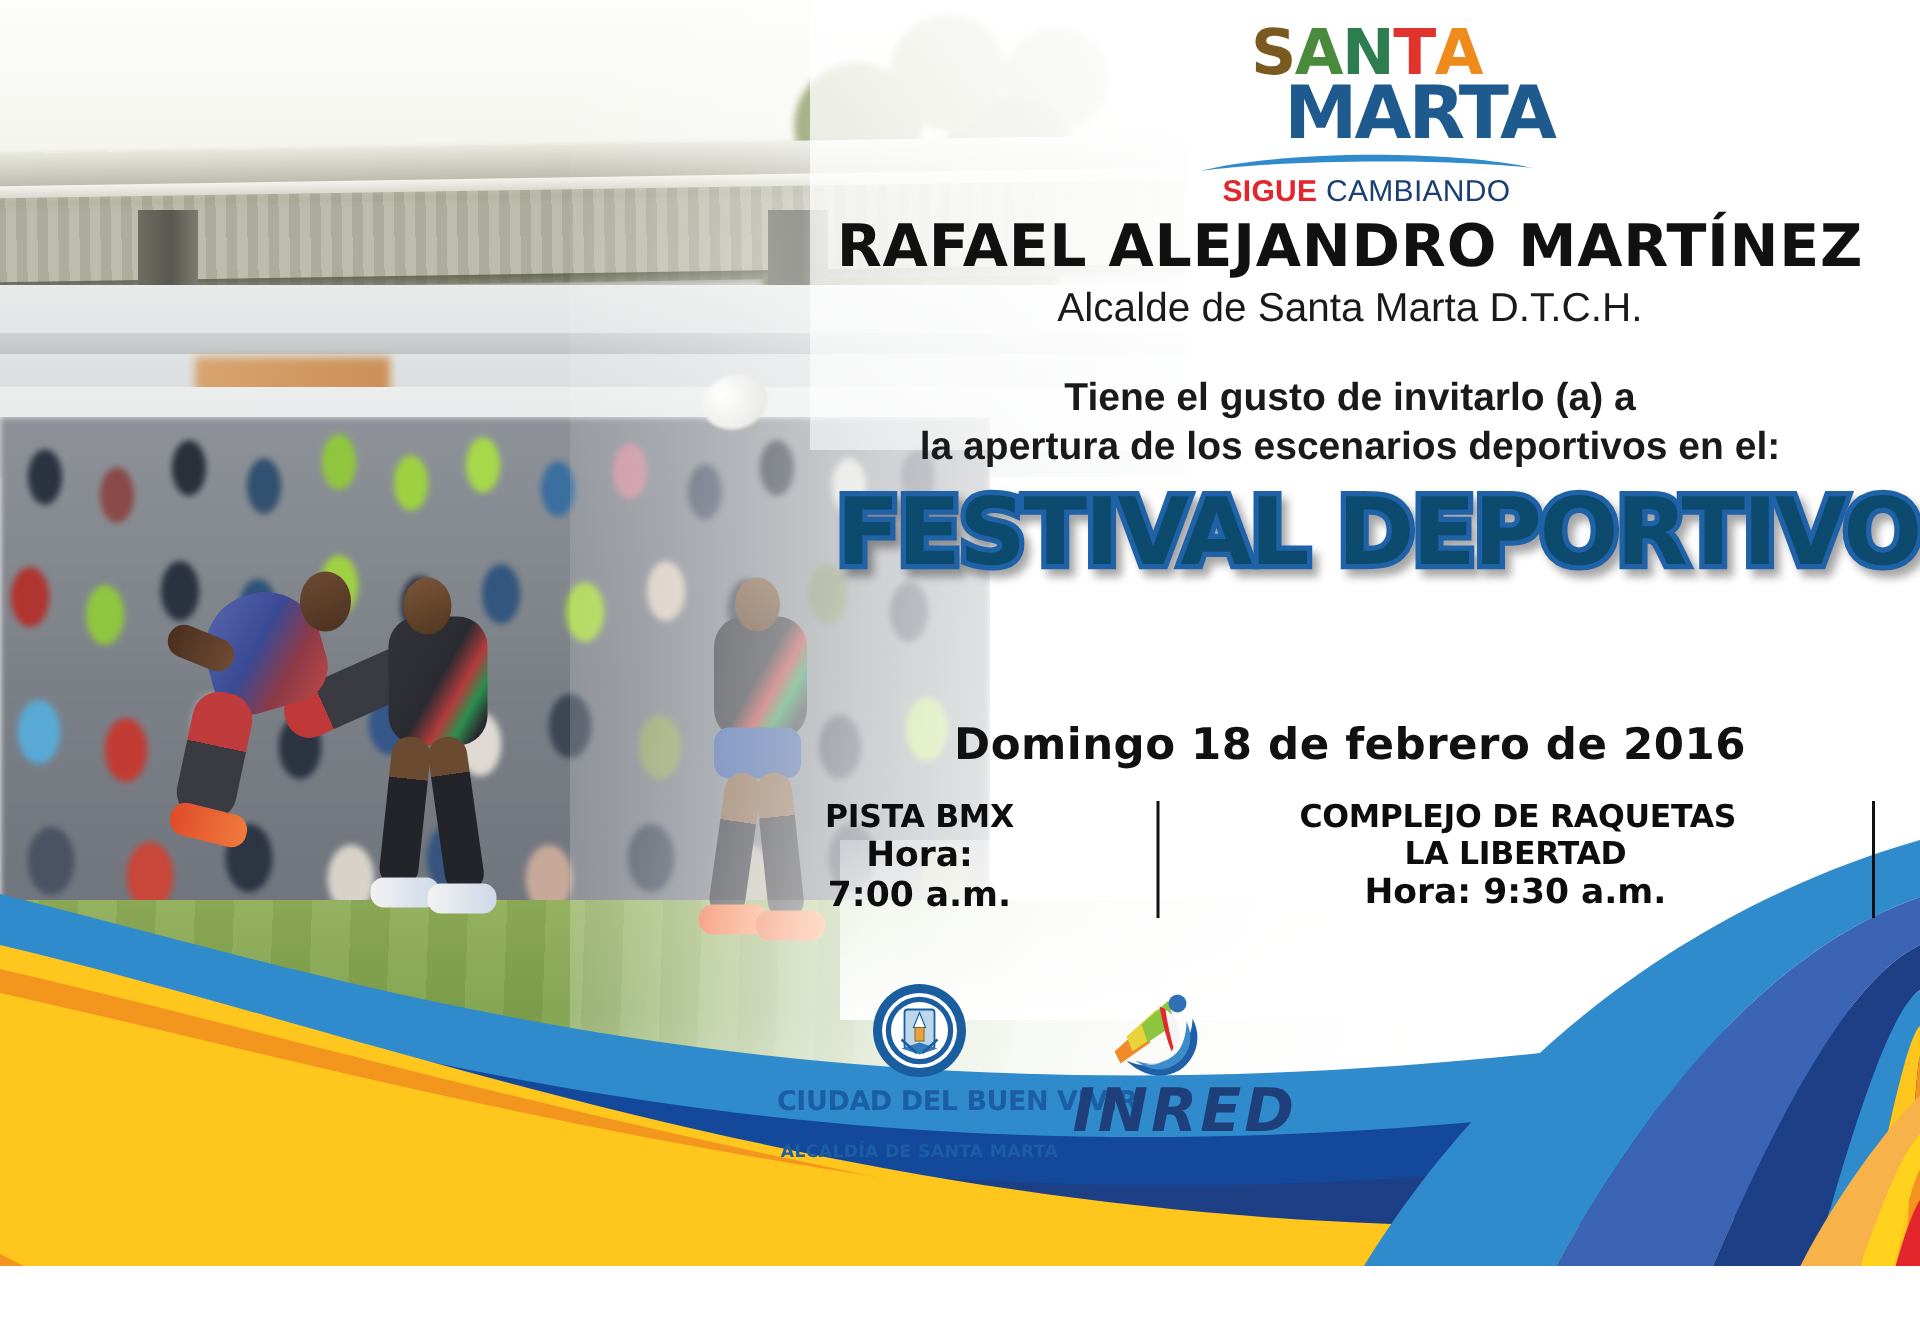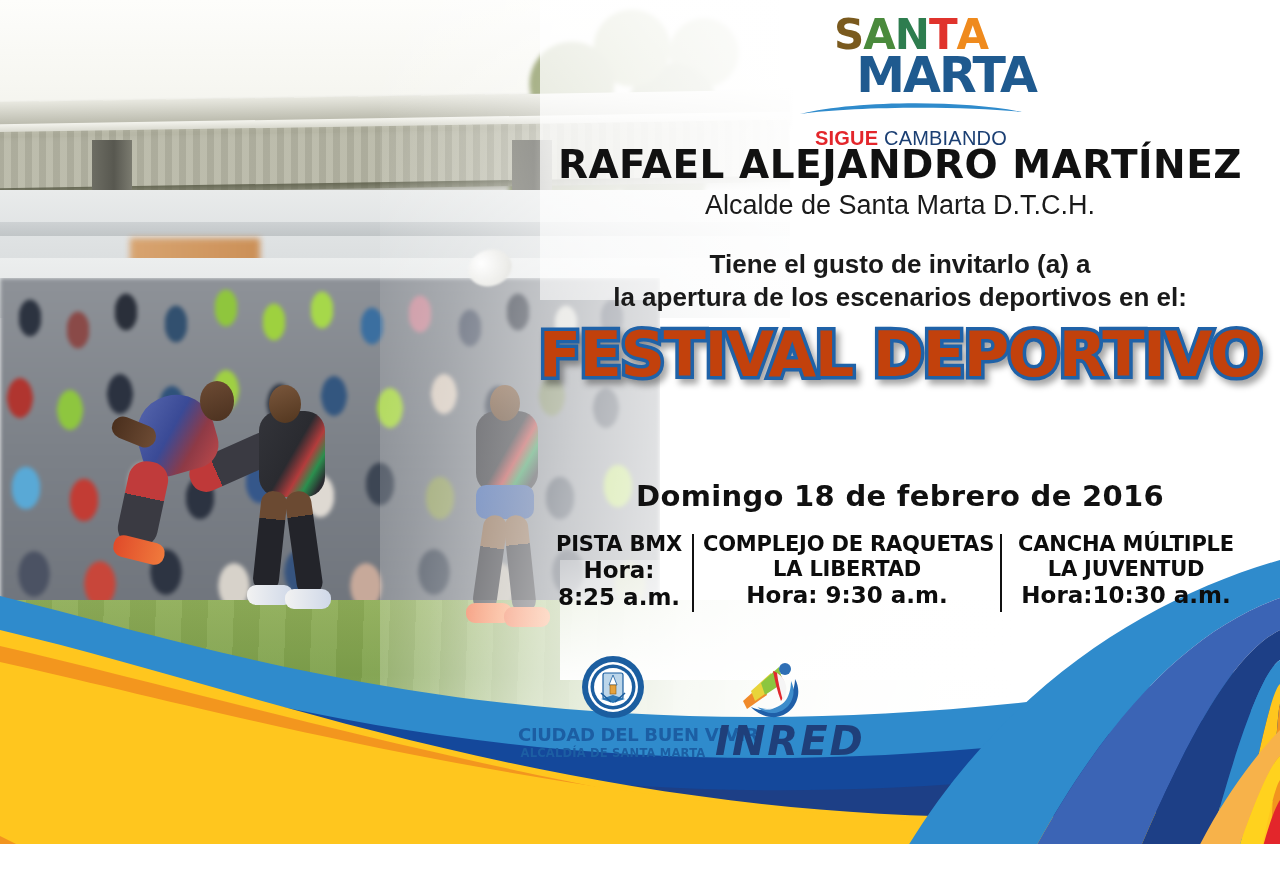--- a/index.html
+++ b/index.html
@@ -293,21 +293,21 @@
   .sm-line2 {
     font-family:"DejaVu Sans", sans-serif;
     font-weight:bold; font-size:49px; letter-spacing:-2px;
     color:#1f5a8f; text-align:right; line-height:48px; margin-top:-4px;
     text-shadow:0 1px 0 rgba(255,255,255,.6);
     white-space:nowrap;
   }
   .sm-arc { width:230px; height:16px; margin:-1px auto 0; position:relative; }
   .sm-tag {
     text-align:center; font-size:20px; font-weight:bold; letter-spacing:.2px;
-    line-height:22px; margin-top:12px; white-space:nowrap;
+    line-height:22px; margin-top:2px; white-space:nowrap;
   }
   .sm-tag .sigue { color:#e3262b; }
   .sm-tag .camb  { color:#1b3f73; font-weight:normal; }
 
   
   .mayor-name {
     position:absolute; left:520px; top:144px; width:760px;
     text-align:center; font-family:"DejaVu Sans", sans-serif;
     font-weight:bold; font-size:39px; letter-spacing:0.5px; color:#111;
     line-height:42px; white-space:nowrap;
@@ -319,45 +319,45 @@
   }
   .invite {
     position:absolute; left:520px; top:248px; width:760px;
     text-align:center; font-family:"Liberation Sans", sans-serif;
     font-size:26px; color:#1a1a1a; line-height:33px;
   }
   .invite div { white-space:nowrap;font-weight:bold; }
 
   .fest-title {
     position:absolute; left:520px; top:326px; width:760px;
-    text-align:center;
+    text-align:right;
     font-family:"DejaVu Sans", sans-serif;
     font-weight:bold;
     font-size:62px; line-height:58px;
     letter-spacing:-1.5px;
-    color:#c2410c;
+    color:#0c4a6e;
     -webkit-text-stroke:7px #1f62a8;
     paint-order:stroke fill;
     filter:drop-shadow(4px 5px 3px rgba(0,0,0,.35));
     white-space:nowrap;
   }
   .fest-title .l2 { font-size:60px; }
 
   .fest-date {
     position:absolute; left:520px; top:480px; width:760px;
     text-align:center;
     font-family:"DejaVu Sans", sans-serif;
     font-weight:bold; font-size:29px; color:#111; line-height:32px;
     letter-spacing:.3px;
   }
 
   
   .venues {
     position:absolute; left:540px; top:532px; width:710px; height:86px;
-    display:flex; align-items:flex-start; justify-content:flex-end;
+    display:flex; align-items:flex-start; justify-content:space-between;
   }
   .venue {
     font-family:"DejaVu Sans", sans-serif;
     color:#0d0d0d; text-align:center;
     padding:0 9px;
   }
   .venue .vname {
     font-weight:bold; font-size:21px; line-height:25px; letter-spacing:-.2px;
     white-space:nowrap;
   }
@@ -375,21 +375,21 @@
   }
   .cbv { position:absolute; left:18px; top:0; width:190px; text-align:center; }
   .cbv-seal { width:64px; height:64px; margin:0 auto; position:relative; }
   .cbv-t1 {
     font-family:"DejaVu Sans", sans-serif; font-weight:bold;
     font-size:18px; color:#1c5ea3; letter-spacing:-.3px; margin-top:5px;
     white-space:nowrap;
   }
   .cbv-t2 {
     font-family:"DejaVu Sans", sans-serif; font-weight:bold;
-    font-size:11.5px; color:#1c5ea3; letter-spacing:.2px; margin-top:1px;
+    font-size:11.5px; color:#1c5ea3; letter-spacing:.2px; margin-top:15px;
     white-space:nowrap;
   }
   .inred { position:absolute; left:215px; top:2px; width:180px; }
   .inred-mark { width:72px; height:68px; margin-left:18px; position:relative; }
   .inred-word {
     font-family:"DejaVu Sans", sans-serif; font-weight:bold;
     font-size:40px; color:#1f3f7a; letter-spacing:2px;
     font-style:italic; line-height:40px; margin-top:-4px;
     white-space:nowrap;
   }
@@ -507,34 +507,29 @@
   <div class="fest-title">
     <div class="l1">FESTIVAL DEPORTIVO</div>
   </div>
 
   <div class="fest-date">Domingo 18 de febrero de 2016</div>
 
   <div class="venues">
     <div class="venue v1">
       <div class="vname">PISTA BMX</div>
       <div class="vtime">Hora:</div>
-      <div class="vtime">8:25 a.m.</div>
+      <div class="vtime">7:00 a.m.</div>
     </div>
     <div class="vdiv"></div>
     <div class="venue v2">
       <div class="vname">COMPLEJO DE RAQUETAS</div>
       <div class="vname">LA LIBERTAD</div>
       <div class="vtime">Hora: 9:30 a.m.</div>
     </div>
     <div class="vdiv"></div>
-    <div class="venue v3">
-      <div class="vname">CANCHA MÚLTIPLE</div>
-      <div class="vname">LA JUVENTUD</div>
-      <div class="vtime">Hora:10:30 a.m.</div>
-    </div>
   </div>
 
   <div class="bottom-logos">
 
     <div class="cbv">
       <div class="cbv-seal">
         <svg viewBox="0 0 64 64" width="64" height="64">
           <circle cx="32" cy="32" r="31" fill="#1b5ea0"></circle>
           <circle cx="32" cy="32" r="25" fill="#ffffff"></circle>
           <circle cx="32" cy="32" r="22.5" fill="#1b5ea0"></circle>

